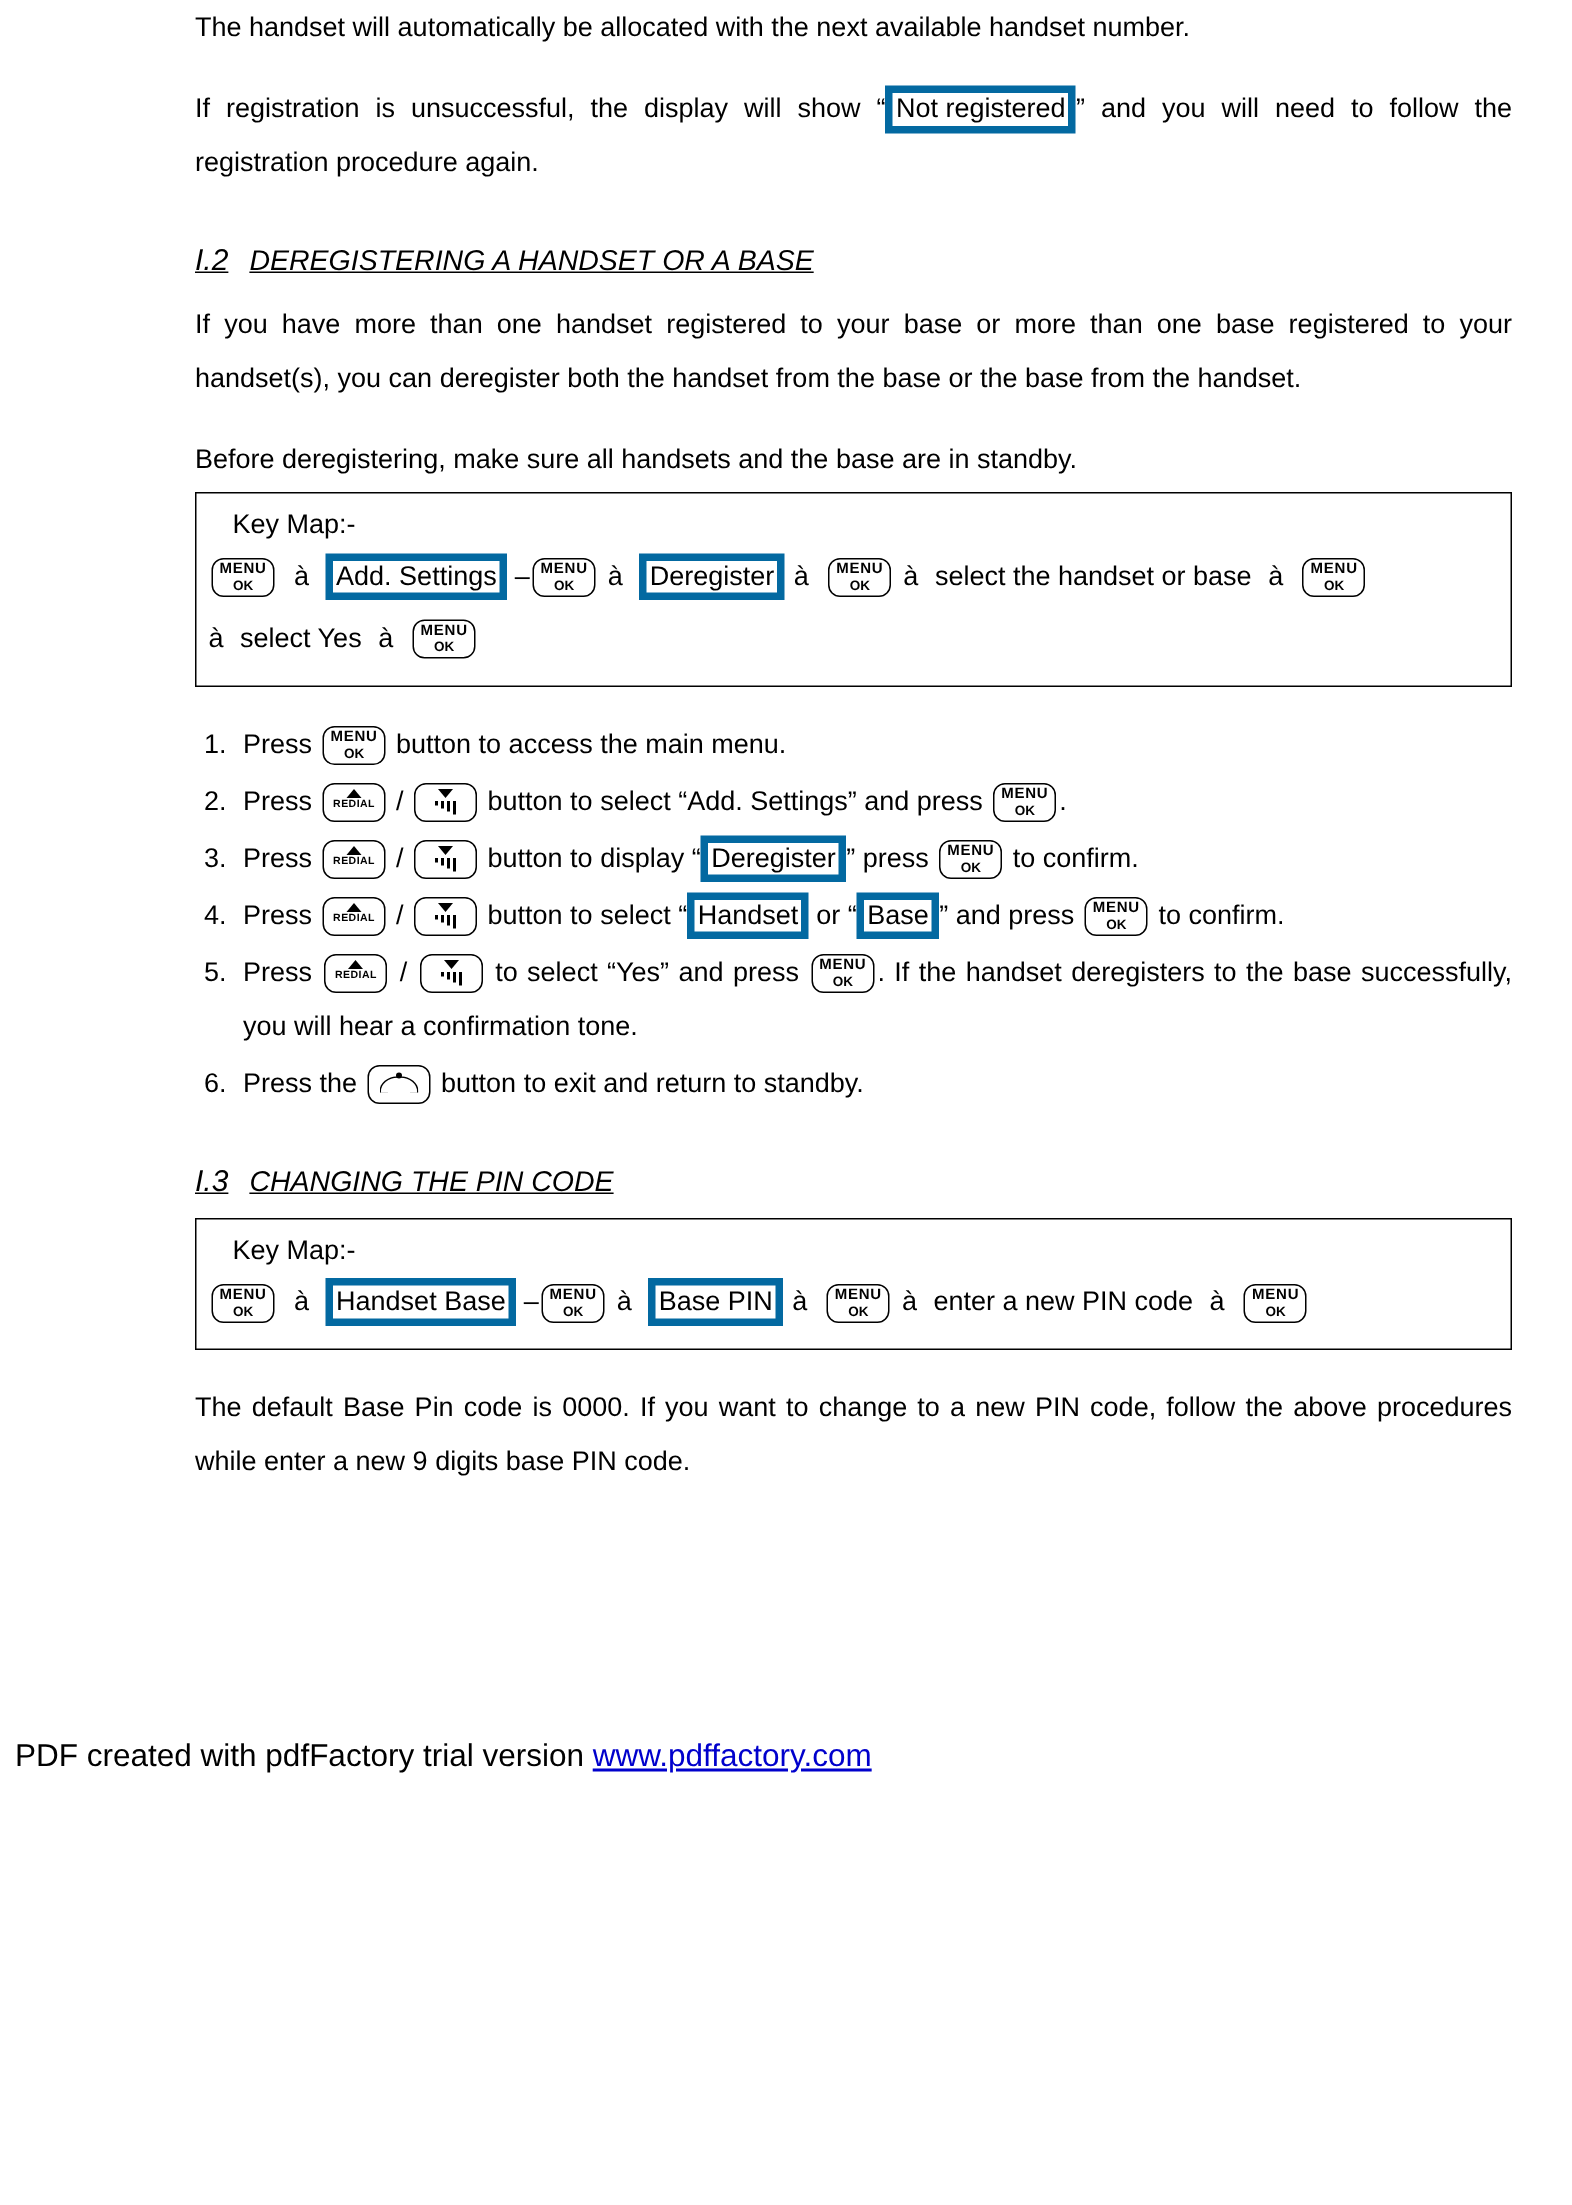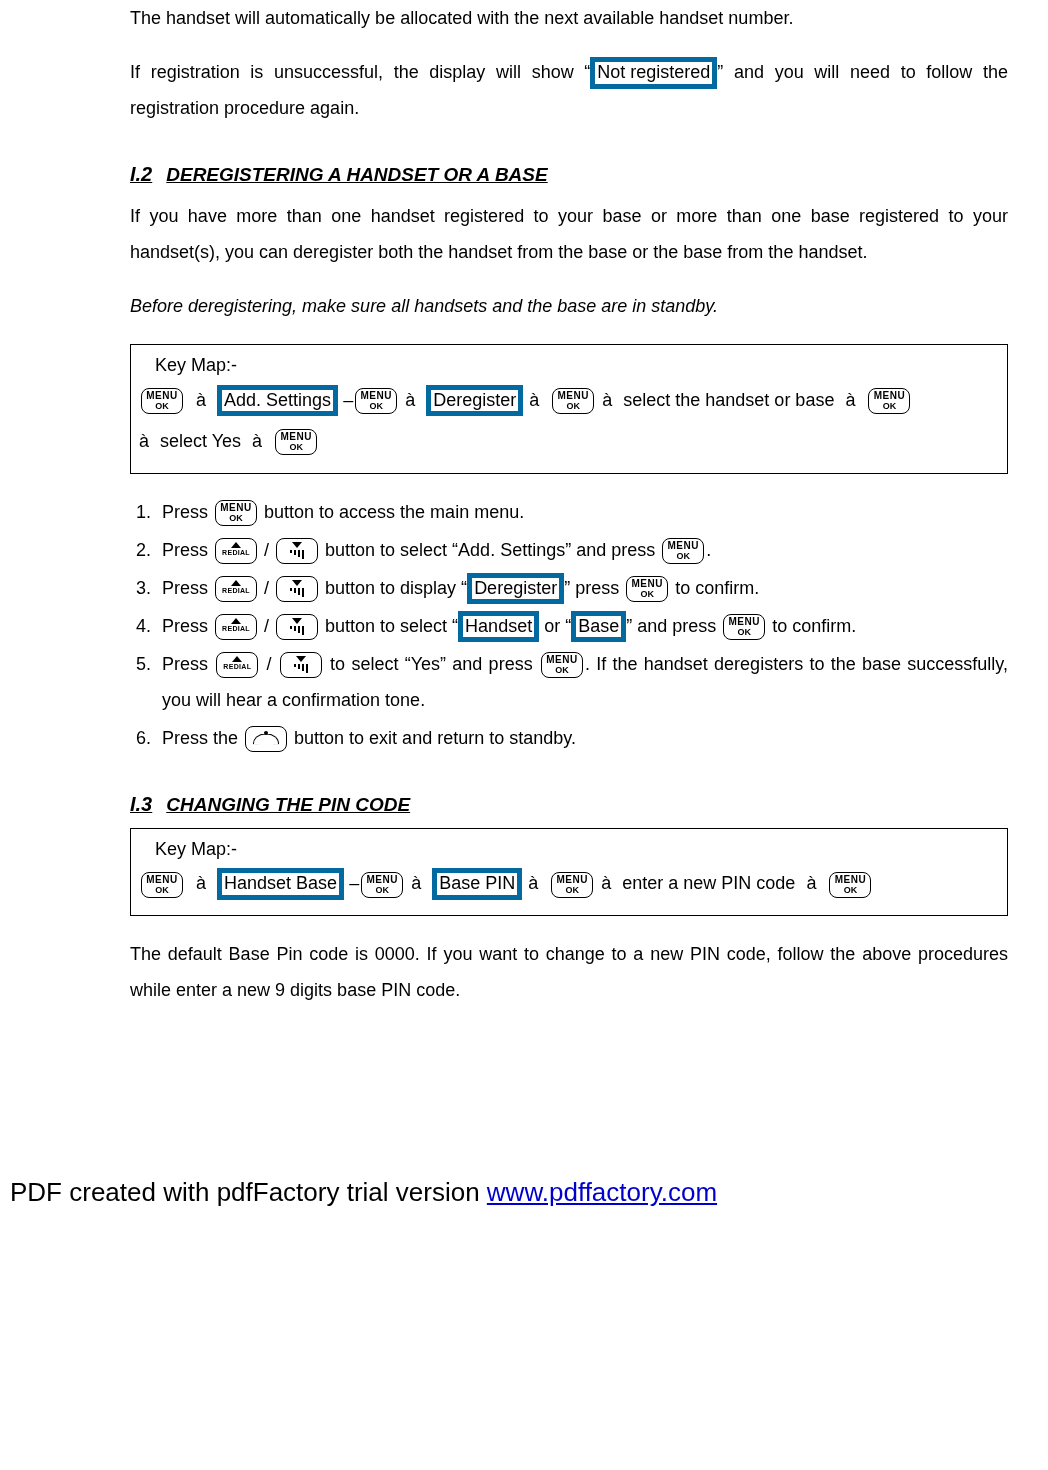--- a/index.html
+++ b/index.html
@@ -7,22 +7,22 @@
     font-size: 18px;
     line-height: 2.0;
     color: #000;
     margin: 0;
     padding: 0 40px 40px 130px;
     width: 1048px;
     box-sizing: border-box;
   }
   .para { text-align: justify; margin: 0 0 18px 0; }
   .section-head { margin-top: 28px; margin-bottom: 4px; }
-  .section-head .num { font-weight: bold; font-style: italic; font-size: 20px; margin-right: 14px; }
-  .section-head .title { font-weight: bold; font-style: italic; font-size: 19px; }
+  .section-head .num { font-weight: normal; font-style: italic; font-size: 20px; margin-right: 14px; }
+  .section-head .title { font-weight: normal; font-style: italic; font-size: 19px; }
   .underline { text-decoration: underline; }
   .boxed-label { display:inline-block; border:5px solid #0369a1; padding: 0 2px; line-height:1.2; }
   .keymap-box {
     border: 1px solid #000;
     padding: 6px 8px 10px 8px;
     margin: 4px 0 20px 0;
     line-height: 2.3;
   }
   .keymap-box .km-title { line-height:1.6;margin-left:16px; }
   .btn {
@@ -76,39 +76,39 @@
     width:4px; height:4px; border-radius:50%; background:#000;
   }
   .arrow { margin: 0 6px; }
   ol.steps { padding-left: 26px; margin: 0 0 20px 0;}
   ol.steps li { padding-left: 6px; margin-bottom: 2px; text-align: justify;}
   .footer {
     position: relative;
     margin-left: -130px;
     padding-left: 10px;
     padding-top: 140px;
-    font-size: 26px;
+    font-size: 21px;
   }
   .footer a { color: #0000cc; text-decoration: underline; }
 </style>
 </head>
 <body>
 
 <p class="para">The handset will automatically be allocated with the next available handset number.</p>
 
 <p class="para">
   <span>If registration is unsuccessful, the display will show “</span><span class="boxed-label">Not registered</span><span>” and you will need to follow the registration procedure again.</span>
 </p>
 
 <div class="section-head underline">
   <span class="num">I.2</span><span class="title">DEREGISTERING A HANDSET OR A BASE</span>
 </div>
 
 <p class="para">If you have more than one handset registered to your base or more than one base registered to your handset(s), you can deregister both the handset from the base or the base from the handset.</p>
-<p class="para" style="margin-bottom:20px;font-style:italic;">Before deregistering, make sure all handsets and the base are in standby.</p>
+<p class="para" style="margin-bottom:4px;">Before deregistering, make sure all handsets and the base are in standby.</p>
 
 <div class="keymap-box">
   <div class="km-title">Key Map:-</div>
   <div>
     <span class="btn btn-menu"><span class="l1">MENU</span><span class="l2">OK</span></span>
     <span class="arrow">à</span>
     <span class="boxed-label">Add. Settings</span>
     –<span class="btn btn-menu"><span class="l1">MENU</span><span class="l2">OK</span></span><span class="arrow">à</span>
     <span class="boxed-label">Deregister</span><span class="arrow">à</span>
     <span class="btn btn-menu"><span class="l1">MENU</span><span class="l2">OK</span></span><span class="arrow">à</span>

